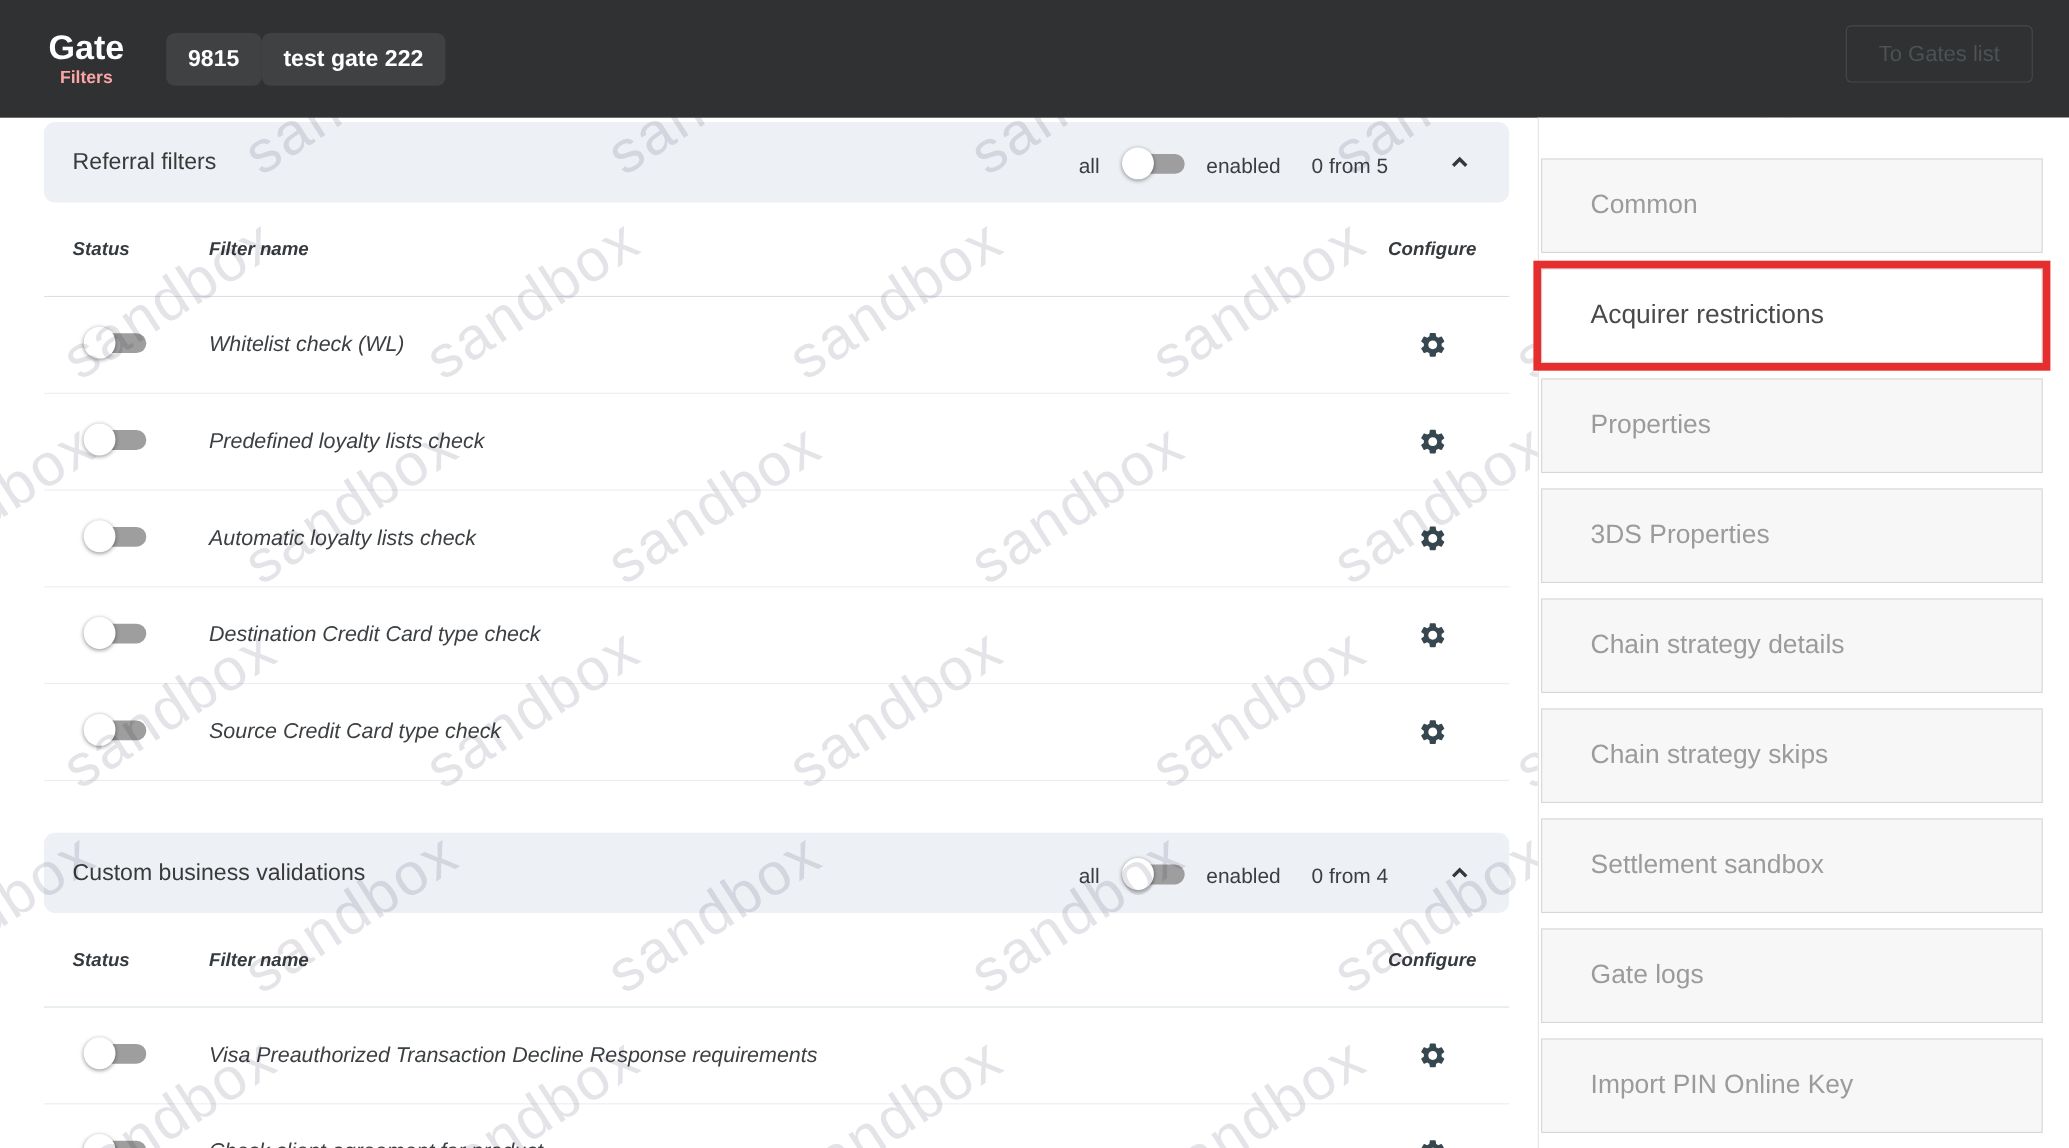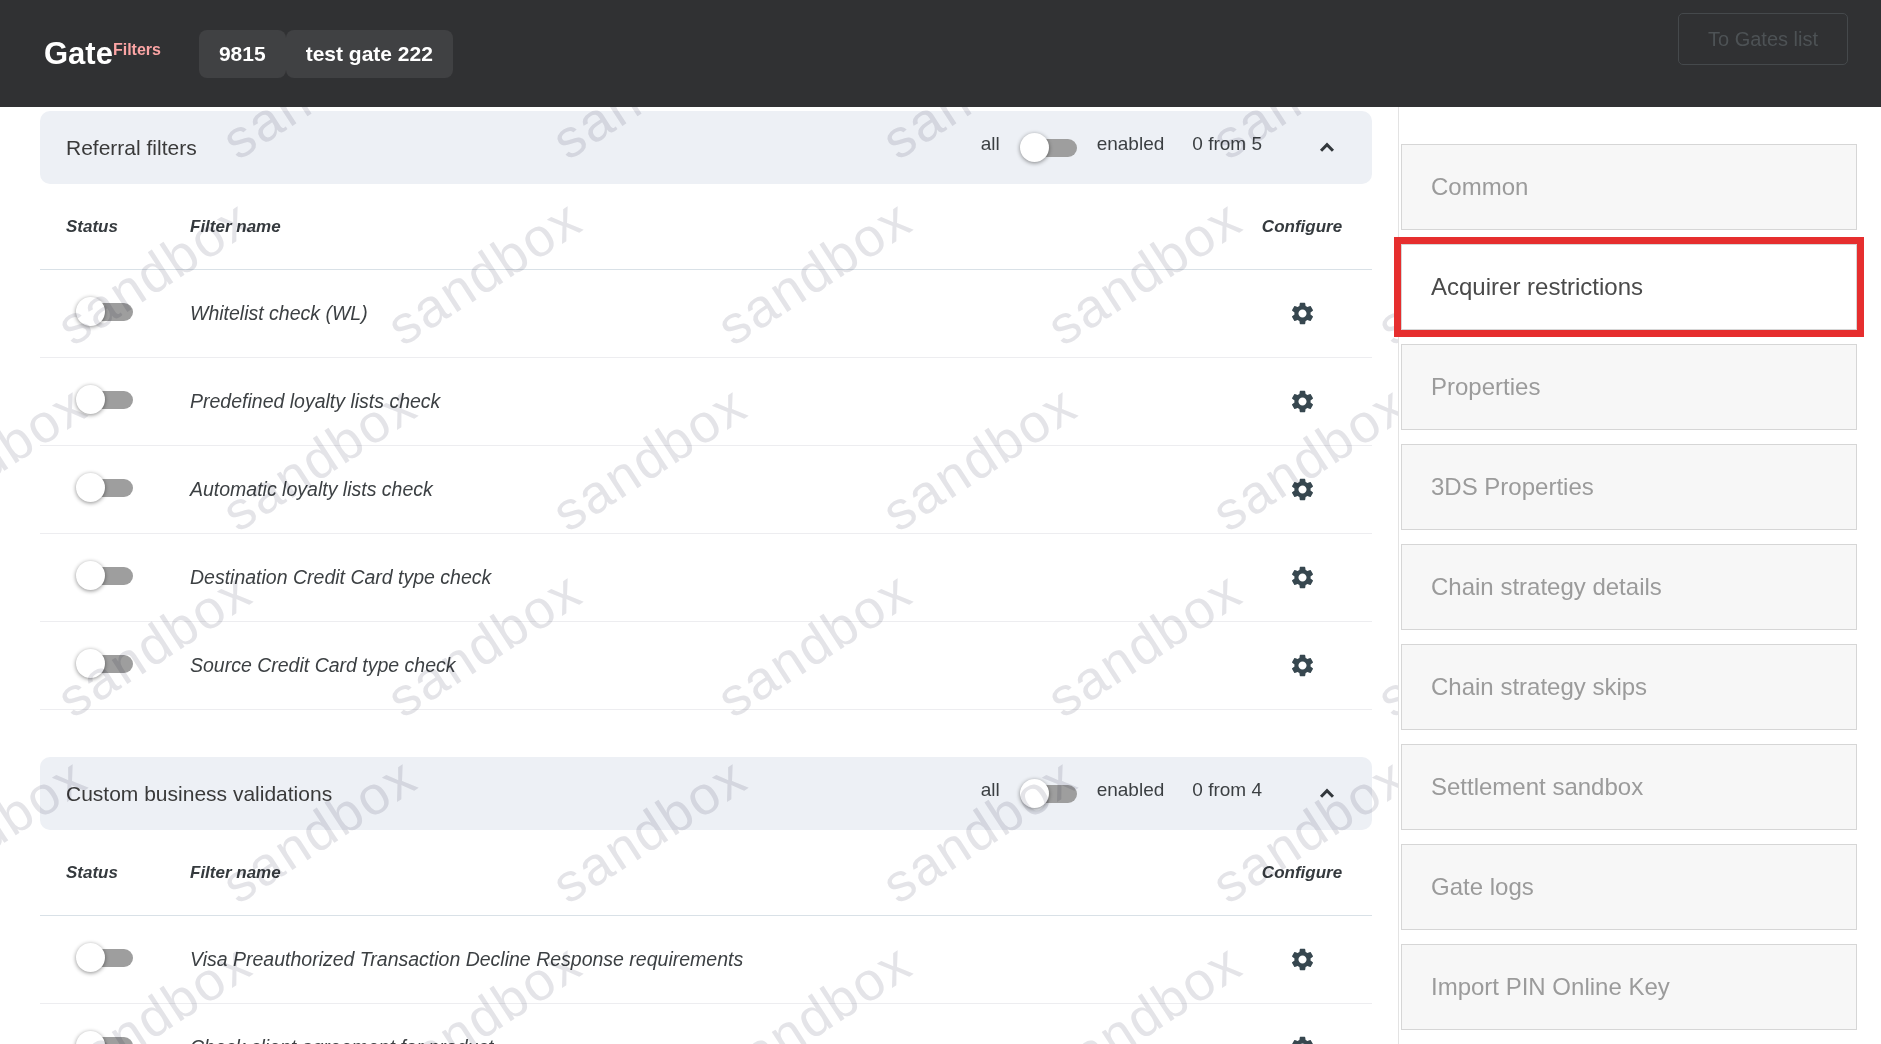--- a/index.html
+++ b/index.html
@@ -21,44 +21,44 @@
     transform: rotate(-33deg);
     font-size: 54px; color: #e4e4e8; letter-spacing: 2px; white-space: nowrap;
   }
 
   
   .app-header {
     position: absolute; left: 0; top: 0; width: 1881px; height: 107px;
     background: #303133; z-index: 4;
     display: flex; align-items: center; padding-left: 44px;
   }
-  .logo { display: flex; flex-direction: row; line-height: 1; margin-right: 38px; }
+  .logo { display: flex; flex-direction: column; line-height: 1; margin-right: 38px; text-align: center; }
   .logo-title { color: #ffffff; font-weight: bold; font-size: 31px; }
   .logo-sub { color: #fca5a5; font-weight: bold; font-size: 16px; margin-top: 4px; }
   .badge {
     background: #404143; color: #ffffff; font-weight: bold; font-size: 21px;
     border-radius: 8px; padding: 12px 20px; 
   }
   .badge.link span { cursor: pointer; }
   .to-gates-btn {
-    position: absolute; right: 33px; top: 13px; width: 170px; height: 52px;
+    position: absolute; right: 33px; top: 23px; width: 170px; height: 52px;
     border: 1px solid #45494c; border-radius: 5px; background: transparent;
     color: #4d5255; font-size: 20px; font-family: inherit; cursor: pointer;
   }
 
   
   .main {
     position: absolute; left: 40px; top: 107px; width: 1332px; z-index: 2;
   }
   .section-header {
     height: 73px; margin-top: 4px; background: #edf0f5; border-radius: 10px;
     display: flex; align-items: center; padding: 0 30px 0 26px;
   }
   .section-title { font-size: 21px; font-weight: normal; color: #3a3a3a; }
-  .section-controls { margin-left: auto; display: flex; align-items: flex-start; gap: 20px; }
+  .section-controls { margin-left: auto; display: flex; align-items: flex-end; gap: 20px; }
   .ctl-label { font-size: 19px; color: #3b3f42; }
   .ctl-count { font-size: 19px; color: #3b3f42; margin-left: 8px; }
   .collapse-btn {
     width: 30px; height: 30px; margin-left: 30px; border: none; background: transparent;
     display: flex; align-items: center; justify-content: center; cursor: pointer;
   }
 
   
   .switch { position: relative; width: 57px; height: 29px; display: inline-block; cursor: pointer; flex: none; }
   .switch .track {
@@ -93,21 +93,21 @@
 
   
   .sidebar {
     position: absolute; left: 1398px; top: 107px; width: 483px; height: 937px;
     background: #ffffff; border-left: 1px solid #e3e3e3; z-index: 4;
     padding: 37px 0 0 2px;
   }
   .side-card {
     width: 456px; height: 86px; margin-bottom: 14px;
     background: #f7f7f7; border: 1px solid #d6d6d6;
-    display: flex; align-items: center; padding-left: 29px;
+    display: flex; align-items: center; padding-left: 44px;
     font-size: 24px; color: #9b9b9b; cursor: pointer;
   }
   .side-card.active {
     background: #ffffff; color: #4a4a4a;
     outline: 7px solid #e62e2e;
   }
 
   .icon-svg { display: block; }
 </style>
 </head>

